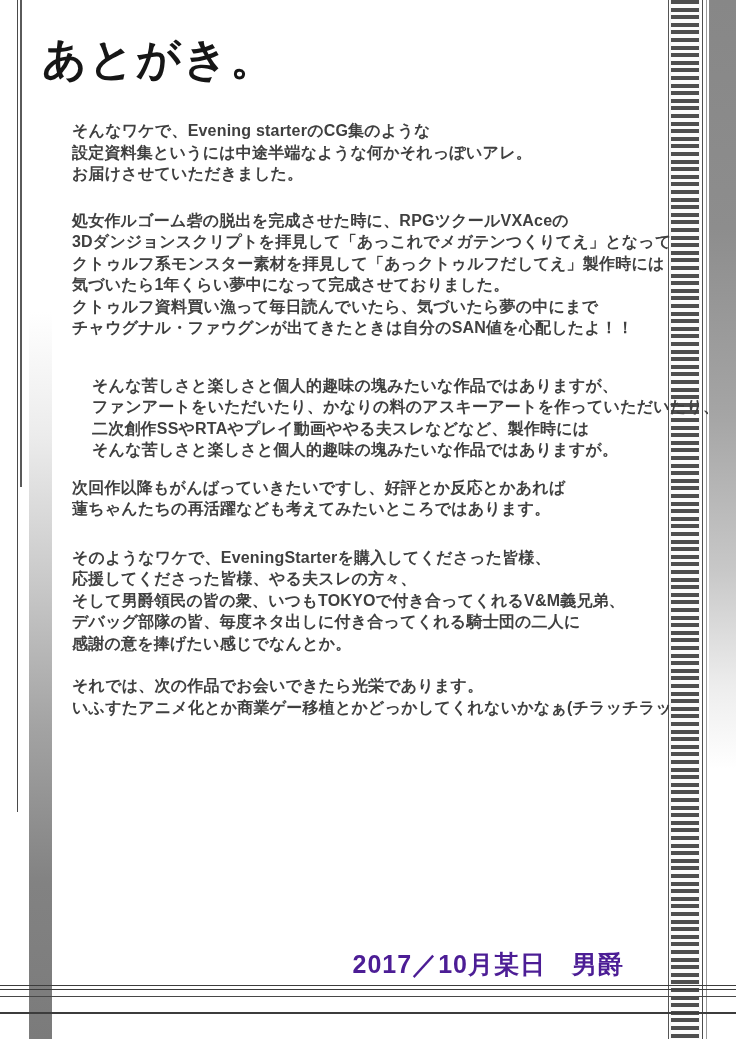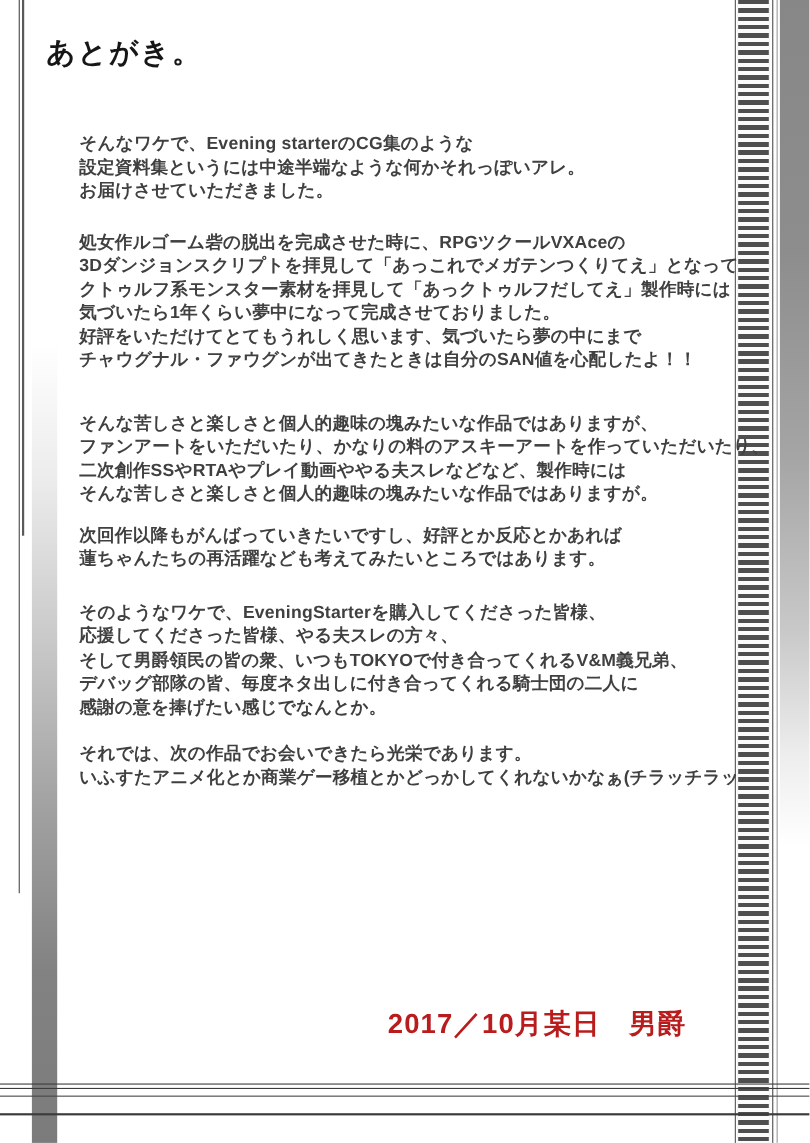--- a/index.html
+++ b/index.html
@@ -94,53 +94,53 @@
   .bottom-rule { position: absolute; left: 0; width: 736px; background: #3c3c3c; z-index: 5; }
   .bottom-rule.r1 { top: 985px;  height: 1px; }
   .bottom-rule.r2 { top: 989px;  height: 1px; }
   .bottom-rule.r3 { top: 996px;  height: 1px; background:#474747; }
   .bottom-rule.r4 { top: 1012px; height: 2px; }
 
   
   .title {
     position: absolute;
     left: 42px; top: 30px;
-    font-size: 26px;
+    font-size: 44px;
     font-weight: bold;
     letter-spacing: 2px;
     color: #161616;
     white-space: nowrap;
   }
   .body-text {
     position: absolute;
     left: 72px; top: 120px;
     width: 590px;
   }
   .para { margin: 0 0 21px 0; }
   .para:nth-child(1) { margin-bottom: 25px; }
   .para:nth-child(2) { margin-bottom: 36px; }
-  .para:nth-child(3) { margin-bottom: 16px; }
+  .para:nth-child(3) { margin-bottom: 16px; margin-left: 20px; }
   .para:nth-child(4) { margin-bottom: 27px; }
   .para:nth-child(5) { }
   .line {
     font-size: 16px;
     line-height: 21.5px;
     font-weight: bold;
     letter-spacing: 0.2px;
     color: #404040;
     white-space: nowrap;
   }
   .signature {
     position: absolute;
-    top: 914px;
+    top: 948px;
     right: 112px;
     font-size: 25px;
     font-weight: bold;
     letter-spacing: 1px;
-    color: #b91c1c;
+    color: #4c1d95;
     white-space: nowrap;
   }
 </style>
 </head>
 <body>
 
 <div class="page">
 
   <div class="left-rule-outer"></div>
   <div class="left-rule-inner"></div>
@@ -163,21 +163,21 @@
       <div class="para">
         <div class="line">そんなワケで、Evening starterのCG集のような</div>
         <div class="line">設定資料集というには中途半端なような何かそれっぽいアレ。</div>
         <div class="line">お届けさせていただきました。</div>
       </div>
       <div class="para">
         <div class="line">処女作ルゴーム砦の脱出を完成させた時に、RPGツクールVXAceの</div>
         <div class="line">3Dダンジョンスクリプトを拝見して「あっこれでメガテンつくりてえ」となって</div>
         <div class="line">クトゥルフ系モンスター素材を拝見して「あっクトゥルフだしてえ」製作時には</div>
         <div class="line">気づいたら1年くらい夢中になって完成させておりました。</div>
-        <div class="line">好評をいただけてとてもうれしく思います、気づいたら夢の中にまで</div>
+        <div class="line">クトゥルフ資料買い漁って毎日読んでいたら、気づいたら夢の中にまで</div>
         <div class="line">チャウグナル・ファウグンが出てきたときは自分のSAN値を心配したよ！！</div>
       </div>
       <div class="para">
         <div class="line">そんな苦しさと楽しさと個人的趣味の塊みたいな作品ではありますが、</div>
         <div class="line">ファンアートをいただいたり、かなりの料のアスキーアートを作っていただいたり、</div>
         <div class="line">二次創作SSやRTAやプレイ動画ややる夫スレなどなど、製作時には</div>
         <div class="line">そんな苦しさと楽しさと個人的趣味の塊みたいな作品ではありますが。</div>
       </div>
       <div class="para">
         <div class="line">次回作以降もがんばっていきたいですし、好評とか反応とかあれば</div>

